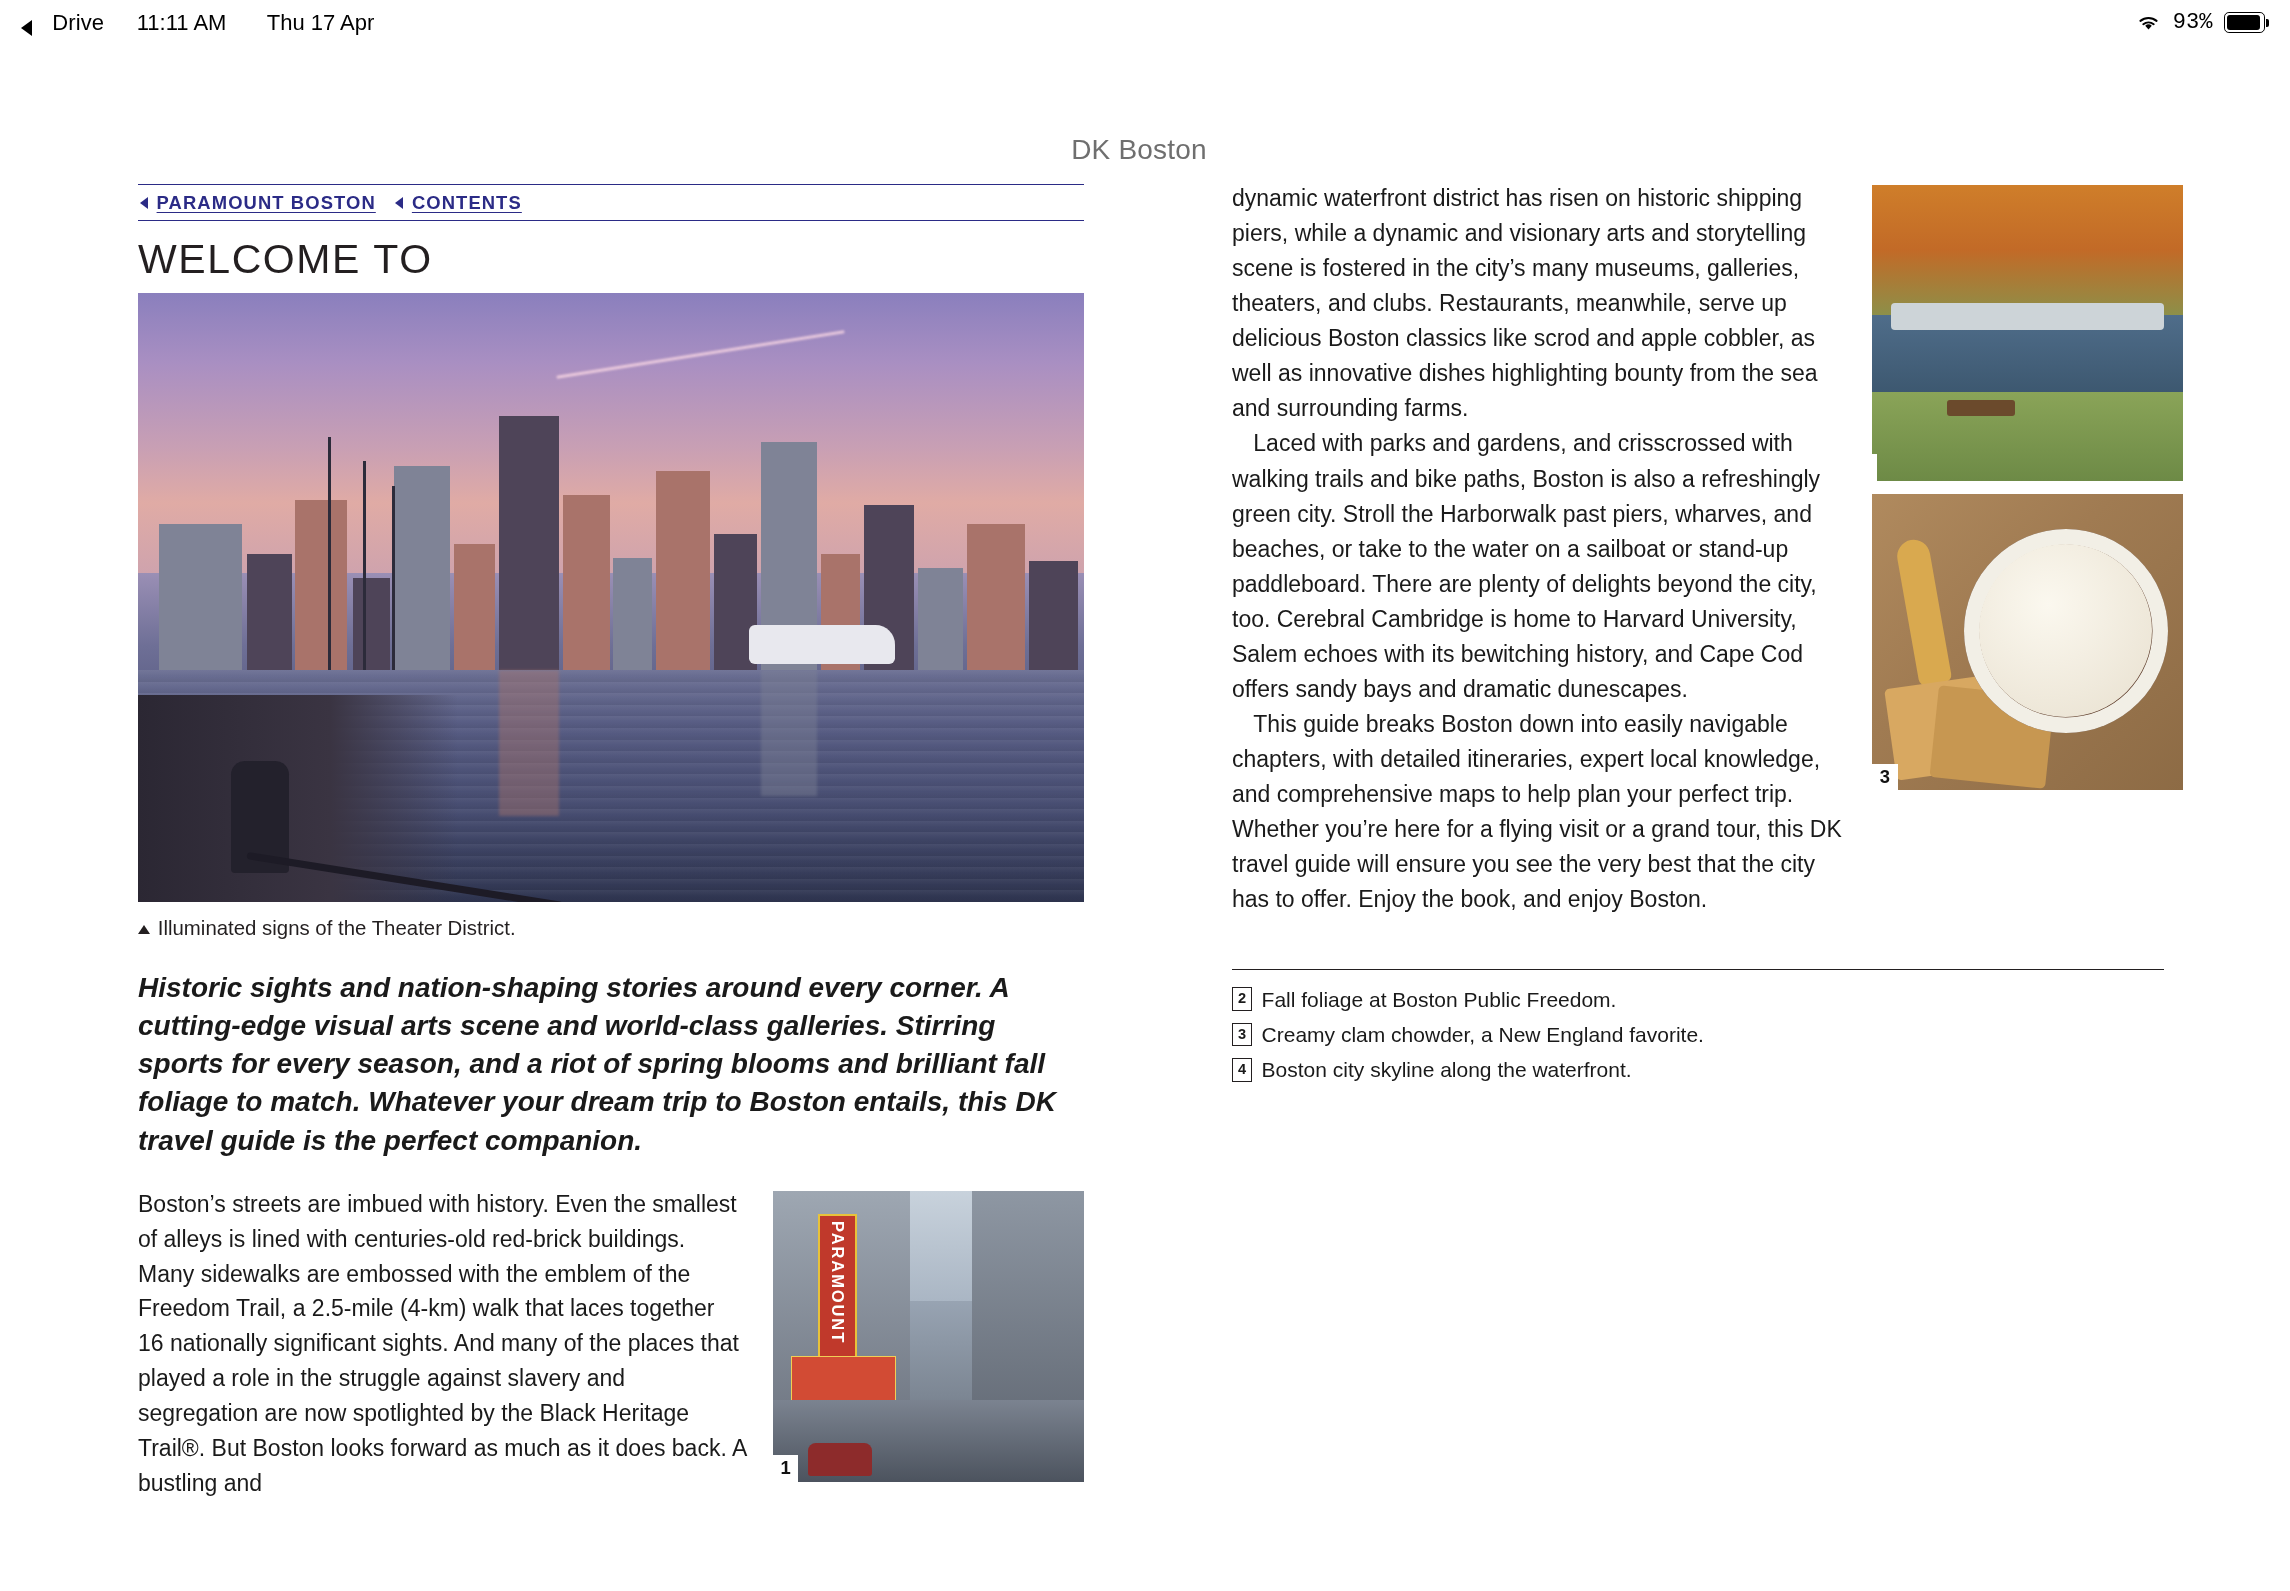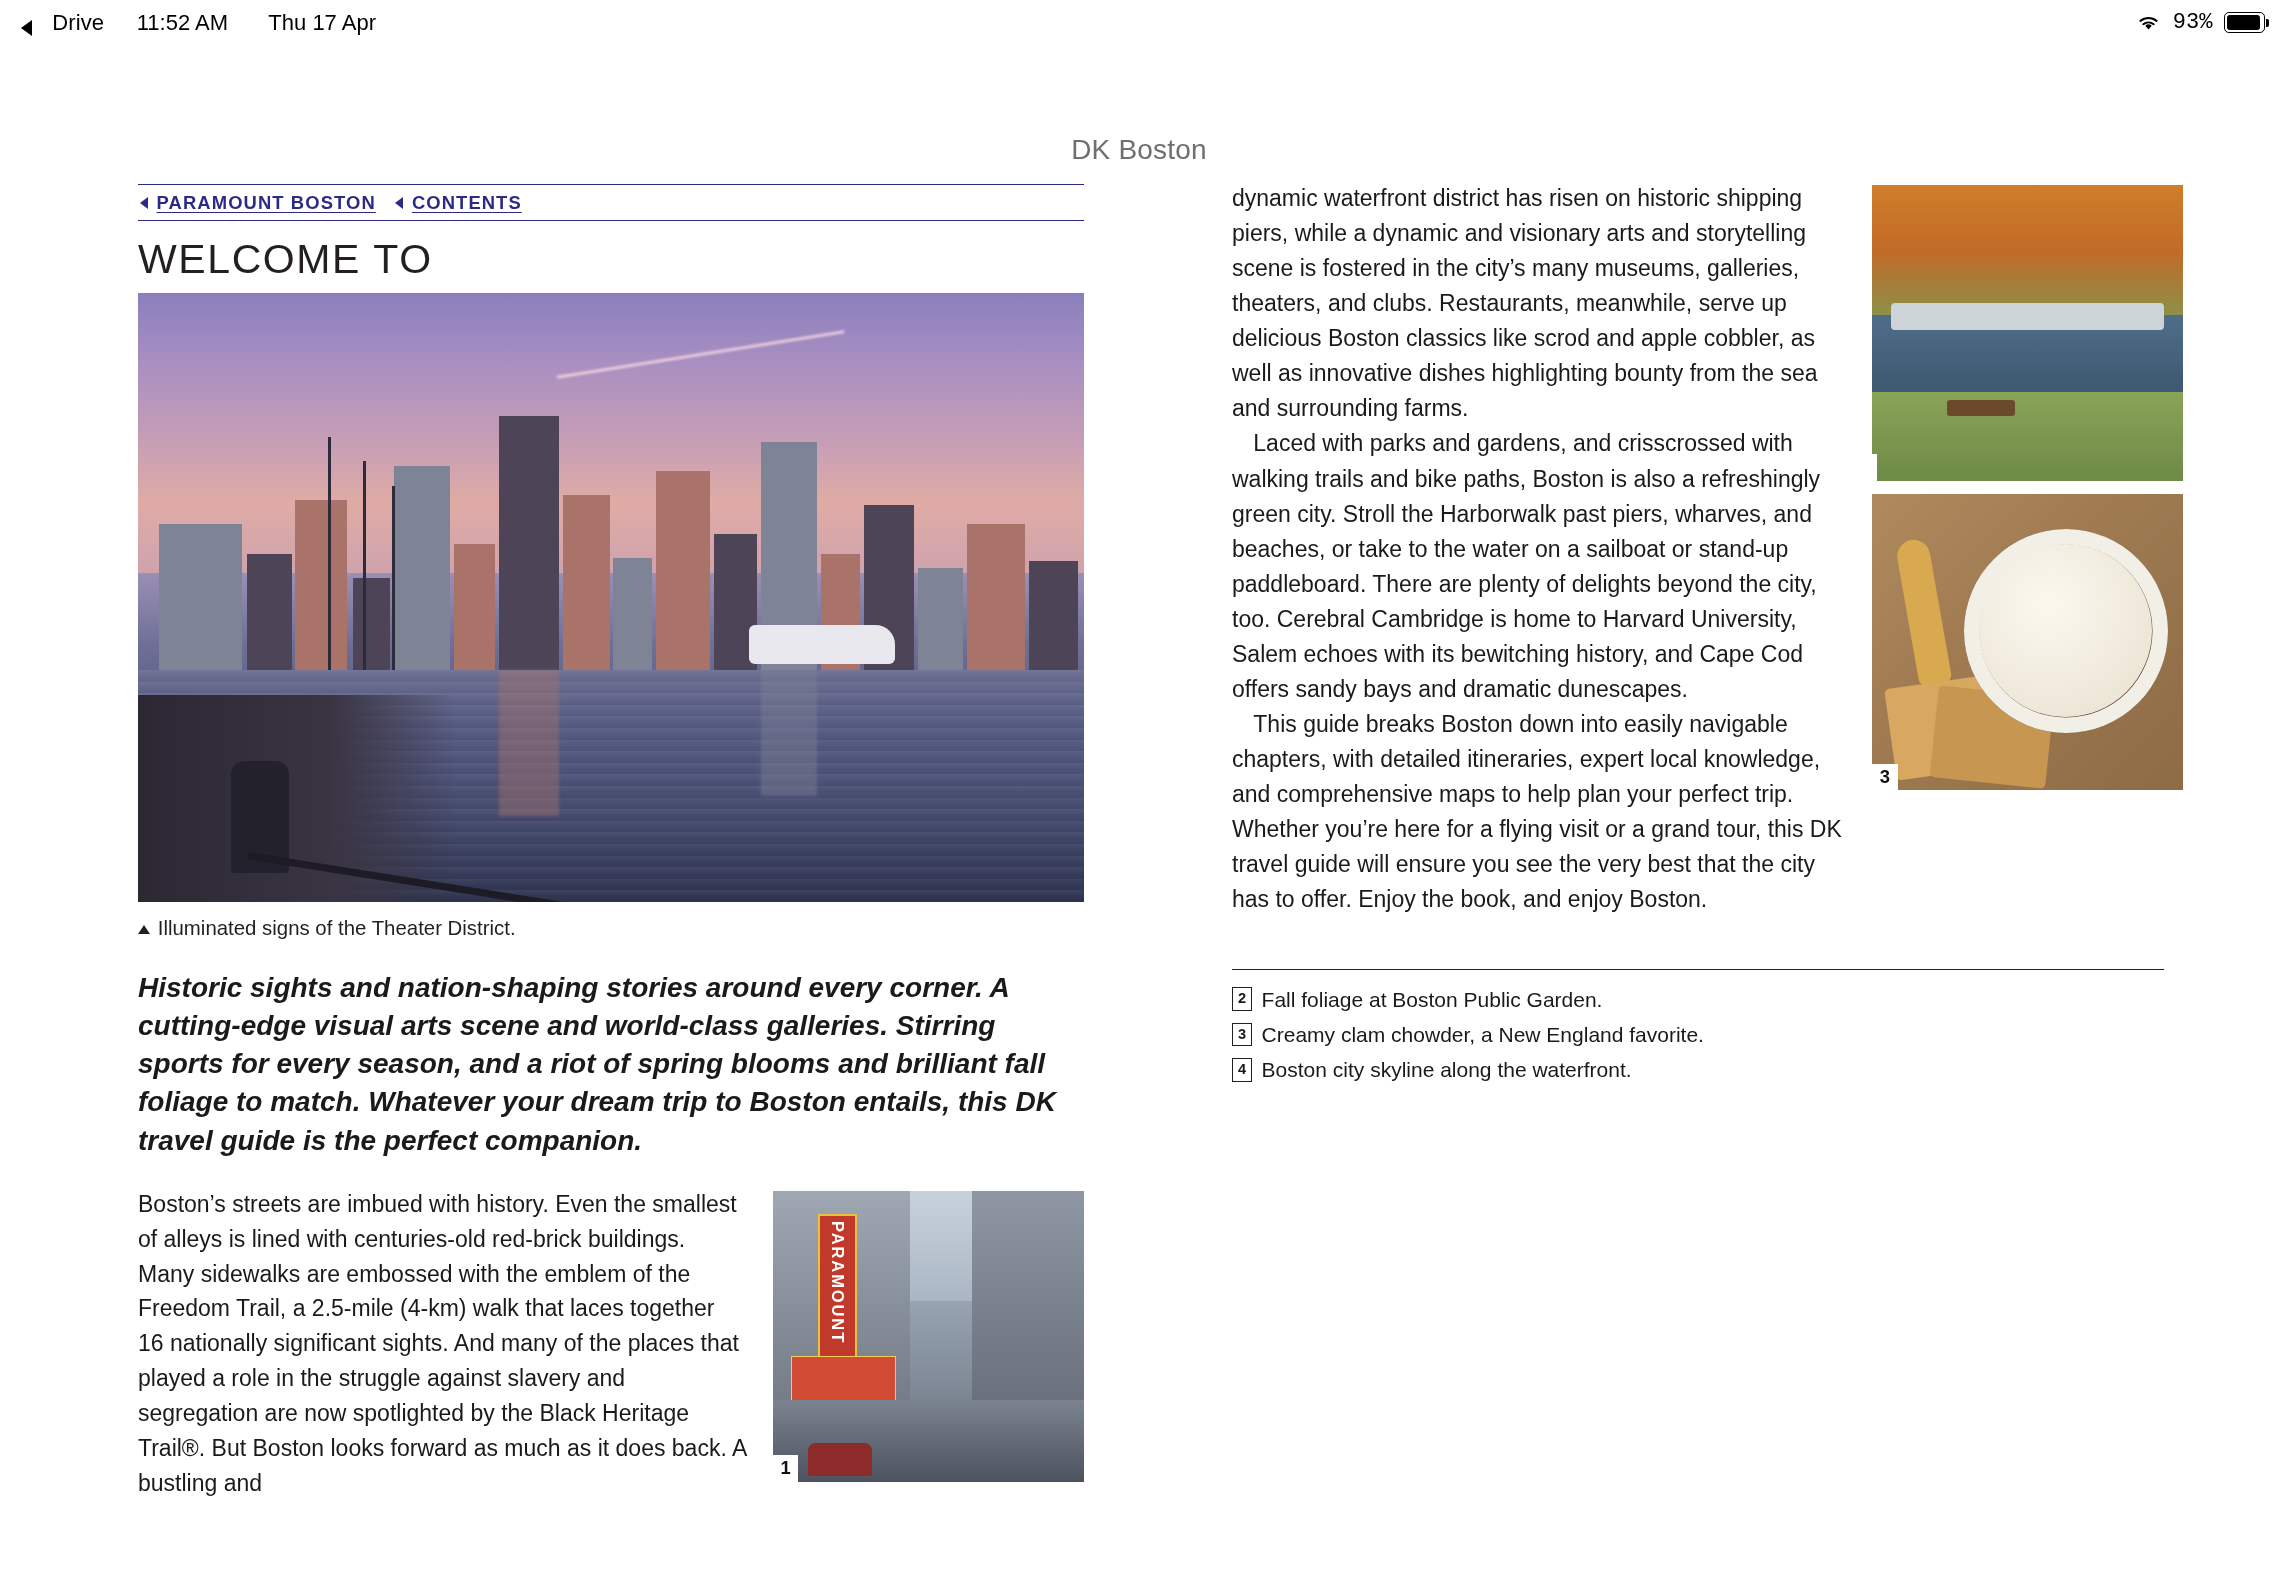--- a/index.html
+++ b/index.html
@@ -436,21 +436,21 @@
     margin-top: 3.9px;
   }
 </style>
 </head>
 <body>
 
 <div class="statusbar">
   <div class="status-left">
     <span class="back-triangle"></span>
     <span class="status-app">Drive</span>
-    <span class="status-time">11:52 AM</span>
+    <span class="status-time">11:11 AM</span>
     <span class="status-date">Thu 17 Apr</span>
   </div>
   <div class="status-right">
     <span class="wifi-icon">
       <svg width="25" height="19.4" viewBox="0 0 26 20">
         <path d="M13 17.2l-3.4-4.1a5.3 5.3 0 016.8 0z" fill="#000"></path>
         <path d="M4.6 8.1a13 13 0 0116.8 0" stroke="#000" stroke-width="2.1" fill="none" stroke-linecap="round"></path>
         <path d="M7.6 11.6a8.6 8.6 0 0110.8 0" stroke="#000" stroke-width="2.1" fill="none" stroke-linecap="round"></path>
       </svg>
     </span>
@@ -562,21 +562,21 @@
         <div class="chowder"></div>
         <div class="img-badge">3</div>
       </div>
     </div>
   </div>
 
   <div class="footnotes">
     <div class="fn-rule"></div>
     <div class="fn-item">
       <span class="fn-num">2</span>
-      <span>Fall foliage at Boston Public Garden.</span>
+      <span>Fall foliage at Boston Public Freedom.</span>
     </div>
     <div class="fn-item">
       <span class="fn-num">3</span>
       <span>Creamy clam chowder, a New England favorite.</span>
     </div>
     <div class="fn-item">
       <span class="fn-num">4</span>
       <span>Boston city skyline along the waterfront.</span>
     </div>
   </div>

